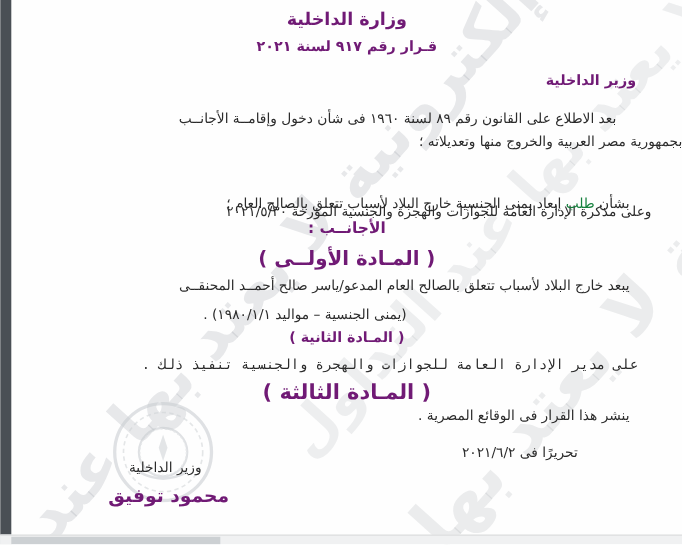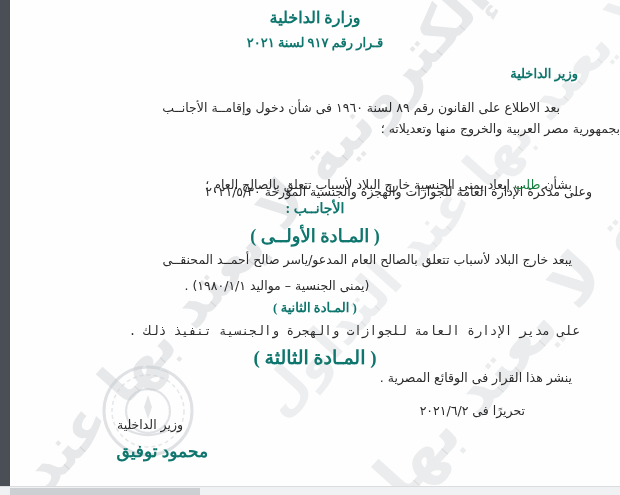--- a/index.html
+++ b/index.html
@@ -40,21 +40,21 @@
   }
   
   .doc-text{position:relative;z-index:2;}
   .line{
     position:absolute;right:0;left:0;
     font-size:12.5px;color:#2b2b2b;
     text-align:right;
     white-space:nowrap;
   }
   .center{text-align:center;}
-  .bold{font-weight:bold;color:#0f766e;font-family:Liberation Serif, serif;}
+  .bold{font-weight:bold;color:#701a75;}
   .title{top:8px;font-size:16px;}
   .subtitle{top:35px;font-size:13px;}
   .minister-hd{top:66px;padding-left:0;padding-right:42px;font-size:13px;}
   .p1{top:100px;padding-right:60px;}
   .p2{top:121px;}
   .p3{top:149px;padding-right:28px;margin-top:35px;}
   .p4{top:177px;padding-right:48px;}
   .decides{top:200px;font-size:14px;}
   .a1-hd{top:225px;font-size:18px;}
   .a1-l1{top:252px;padding-right:48px;}

